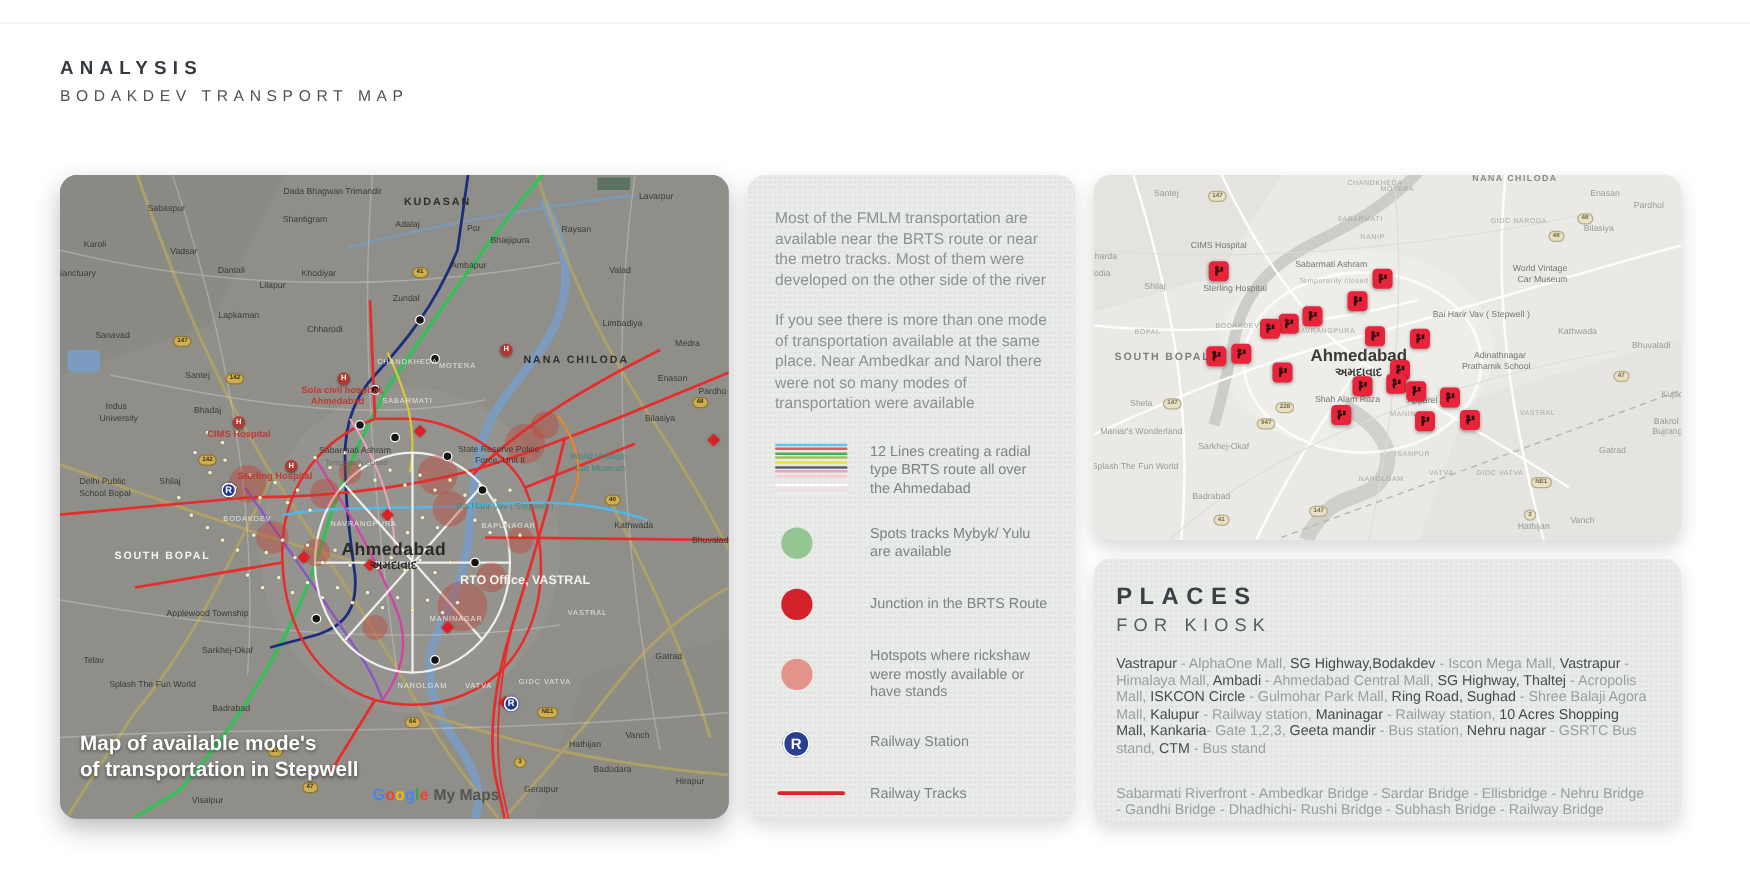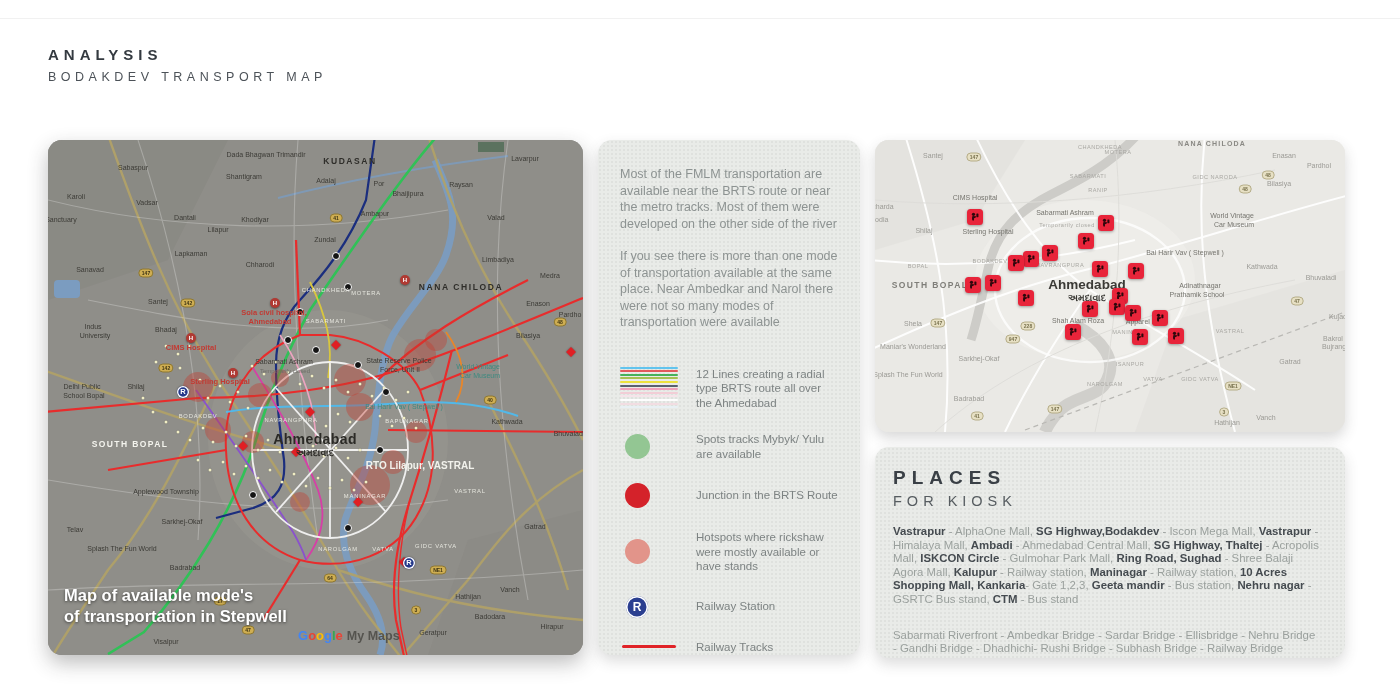--- a/index.html
+++ b/index.html
@@ -49,21 +49,21 @@
     box-shadow:0 1px 2px rgba(0,0,0,.4);}
   .tdot{position:absolute;width:6px;height:6px;border-radius:50%;background:#141414;border:1.3px solid #fff;
     transform:translate(-50%,-50%);}
   .cap{position:absolute;left:16px;bottom:28px;color:#ffffff;font-size:16.5px;font-weight:700;
     line-height:21px;text-shadow:0 1px 3px rgba(0,0,0,.55);}
   .wm{position:absolute;left:250px;top:488px;font-size:13px;font-weight:700;white-space:nowrap;}
   .wm .mm{color:#55544f;font-weight:700;font-size:12.5px;margin-left:4px;}
   
   .info .inner{padding:26px 22px 0 22px;}
   .ipara{font-size:12.5px;line-height:16.5px;color:#8d9392;margin:0 0 16px 0;}
-  .legend{margin-top:36px;}
+  .legend{margin-top:24px;}
   .lrow{display:flex;align-items:center;margin-bottom:22px;}
   .lsw{width:62px;flex:0 0 62px;display:flex;flex-direction:column;align-items:flex-start;}
   .lsw .bar{width:58px;height:2px;margin-bottom:1.6px;border-radius:1px;}
   .lcirc{width:25px;height:25px;border-radius:50%;margin-left:5px;}
   .lrbadge{width:22px;height:22px;border-radius:50%;margin-left:6px;color:#fff;font-weight:700;
     font-size:12px;text-align:center;line-height:22px;box-shadow:inset 0 0 0 1.5px #fff;}
   .lline{width:54px;height:3px;border-radius:2px;margin-left:2px;}
   .llab{font-size:11.5px;line-height:14.5px;color:#7d8383;margin-left:14px;}
   
   .rl{position:absolute;transform:translate(-50%,-50%);font-size:7px;color:#9b9a95;white-space:nowrap;}
@@ -77,21 +77,21 @@
     color:#77704c;font-size:5px;font-weight:700;border-radius:5px;padding:0 2.5px;line-height:7px;}
   .kiosk{position:absolute;width:16px;height:16px;border-radius:3.5px;background:#e8243a;
     transform:translate(-50%,-50%);box-shadow:0 1px 3px rgba(0,0,0,.35);display:flex;
     align-items:center;justify-content:center;}
   .kiosk svg{width:12px;height:12px;fill:#2e070c;}
   
   .places .inner{padding:20px 26px 0 18px;}
   .pt1{font-size:19px;font-weight:700;letter-spacing:6px;color:#3a4046;}
   .pt2{font-size:14.5px;font-weight:400;letter-spacing:5px;color:#565c60;margin-top:4px;}
   .pbody{font-size:11.4px;line-height:13.6px;color:#9aa09d;margin-top:16px;}
-  .pbody b{color:#454b50;font-weight:700;}
+  .pbody b{color:#454b50;font-weight:400;}
   .pbody2{font-size:11.4px;line-height:13.6px;color:#9aa09d;margin-top:22px;}
 </style>
 </head>
 <body>
 
 <div class="board">
   <div class="top-rule"></div>
 
   <div class="hdr">
     <div class="t1">ANALYSIS</div>
@@ -317,21 +317,21 @@
         <div class="ll g" style="left: 356px; top: 266px;">Bai Harir Vav ( Stepwell )</div>
         <div class="ll w" style="left: 150px; top: 276px;">BODAKDEV</div>
         <div class="ll w" style="left: 243px; top: 280px;">NAVRANGPURA</div>
         <div class="ll w" style="left: 359px; top: 281px;">BAPUNAGAR</div>
         <div class="ll" style="left: 459px; top: 281px;">Kathwada</div>
         <div class="ll" style="left: 521px; top: 293px;">Bhuvaladi</div>
         <div class="ll" style="left: 88px; top: 246px;">Shilaj</div>
         <div class="ll" style="left: 34px; top: 246px;">Delhi Public</div>
         <div class="ll" style="left: 36px; top: 255px;">School Bopal</div>
         <div class="ll sb" style="left: 82px; top: 304px;">SOUTH BOPAL</div>
-        <div class="ll bigw" style="left: 372px; top: 325px;">RTO Lilapur, VASTRAL</div>
+        <div class="ll bigw" style="left: 372px; top: 325px;">RTO Office, VASTRAL</div>
         <div class="ll" style="left: 118px; top: 351px;">Applewood Township</div>
         <div class="ll w" style="left: 317px; top: 356px;">MANINAGAR</div>
         <div class="ll w" style="left: 422px; top: 351px;">VASTRAL</div>
         <div class="ll" style="left: 487px; top: 386px;">Gatrad</div>
         <div class="ll" style="left: 27px; top: 389px;">Telav</div>
         <div class="ll" style="left: 74px; top: 408px;">Splash The Fun World</div>
         <div class="ll" style="left: 134px; top: 381px;">Sarkhej-Okaf</div>
         <div class="ll w" style="left: 290px; top: 409px;">NAROLGAM</div>
         <div class="ll w" style="left: 335px; top: 409px;">VATVA</div>
         <div class="ll w" style="left: 388px; top: 406px;">GIDC VATVA</div>

